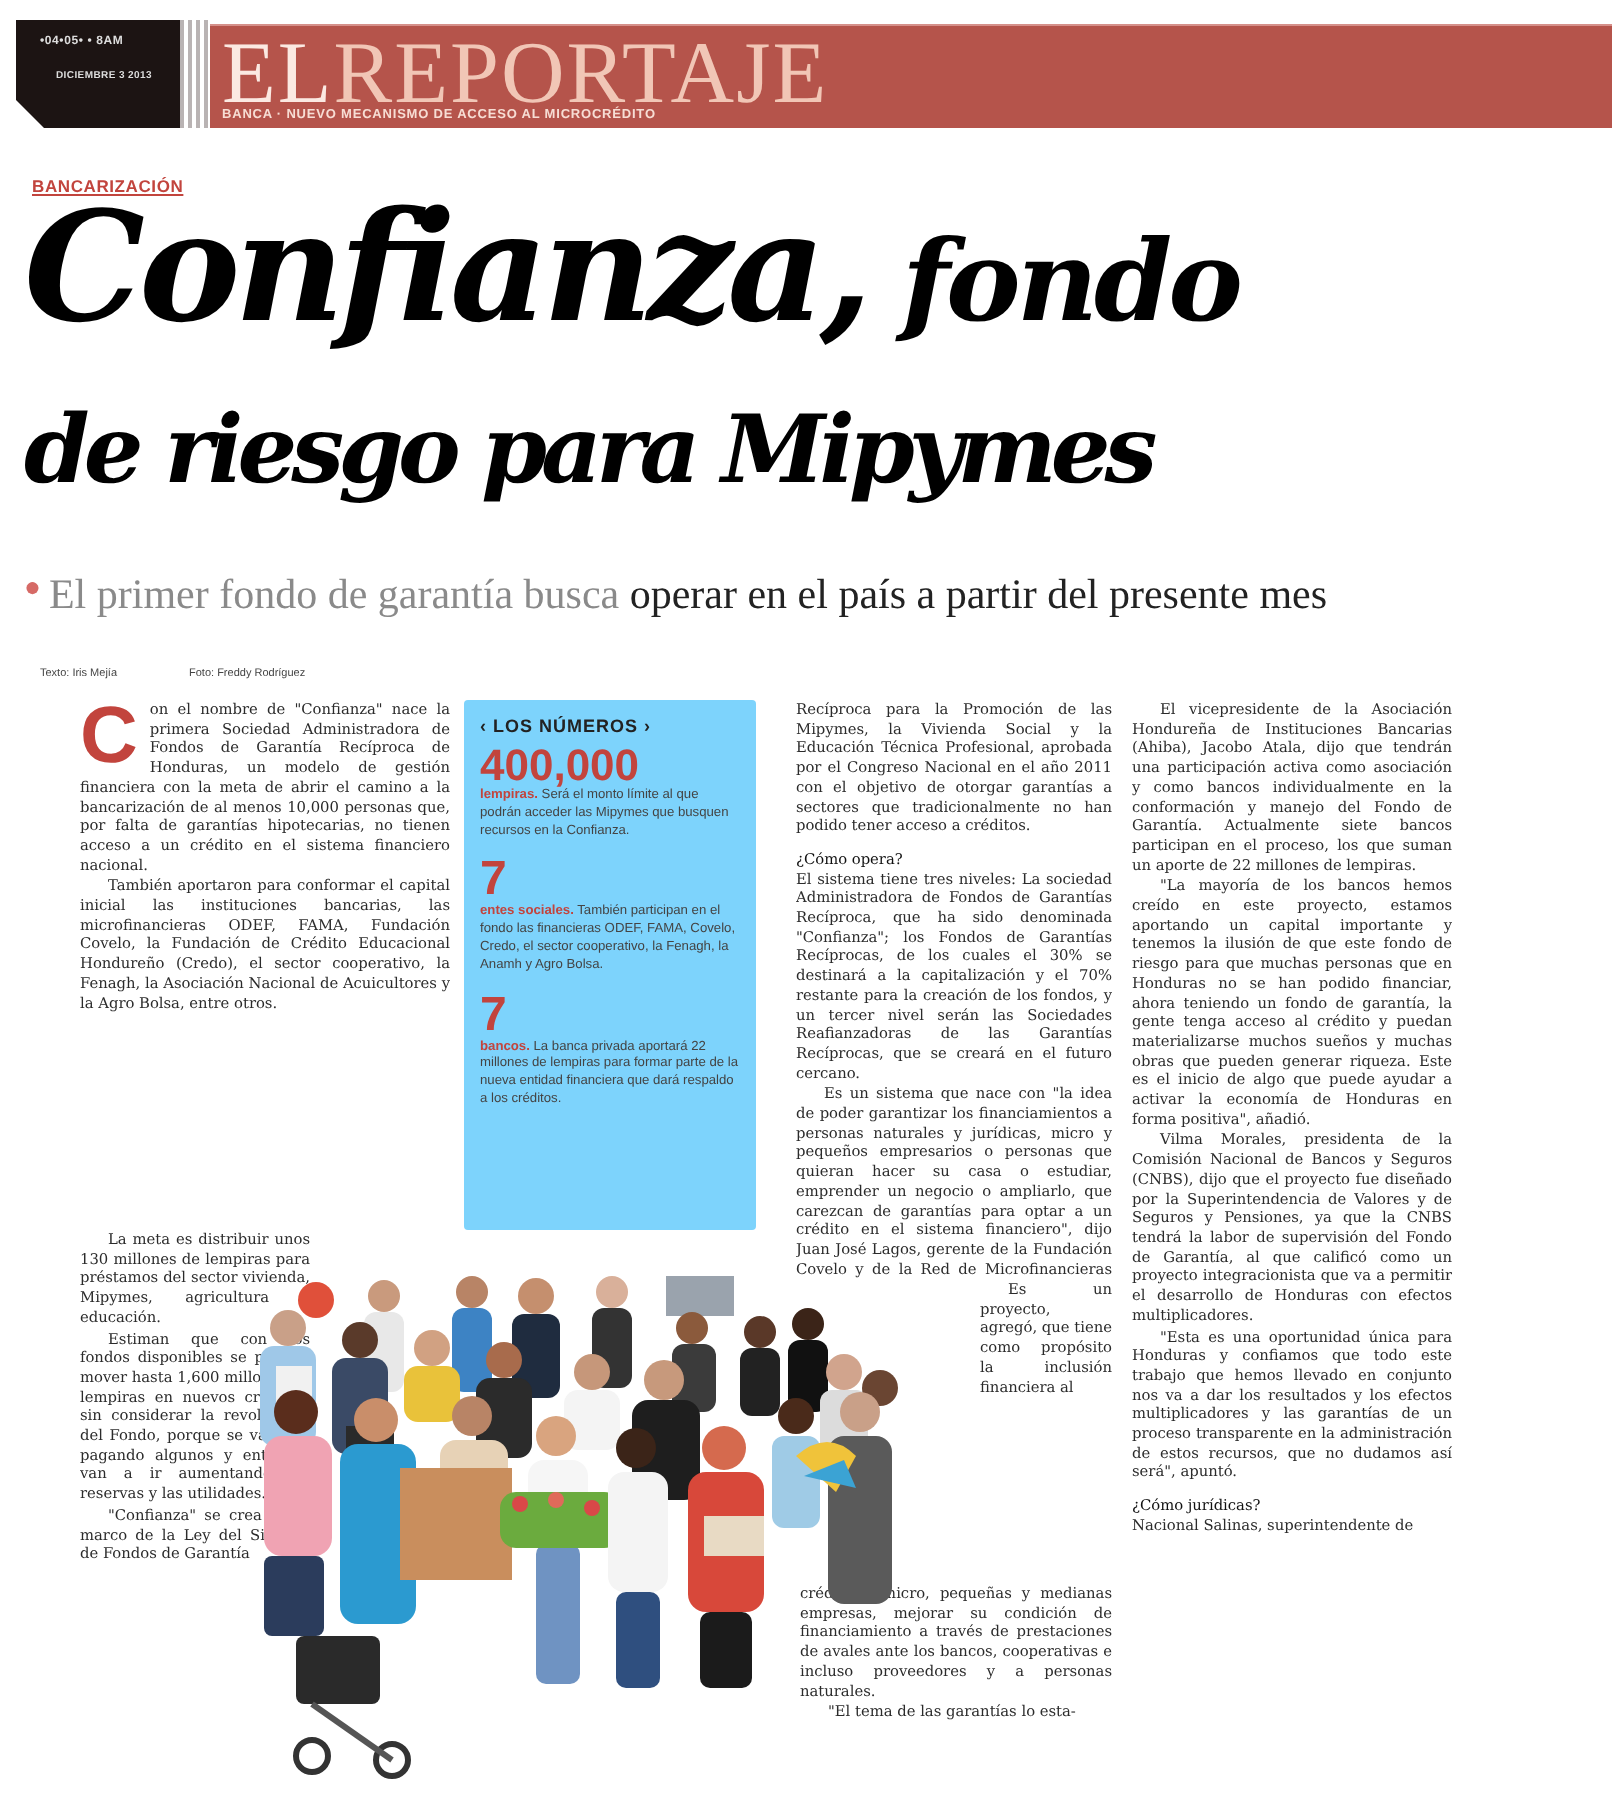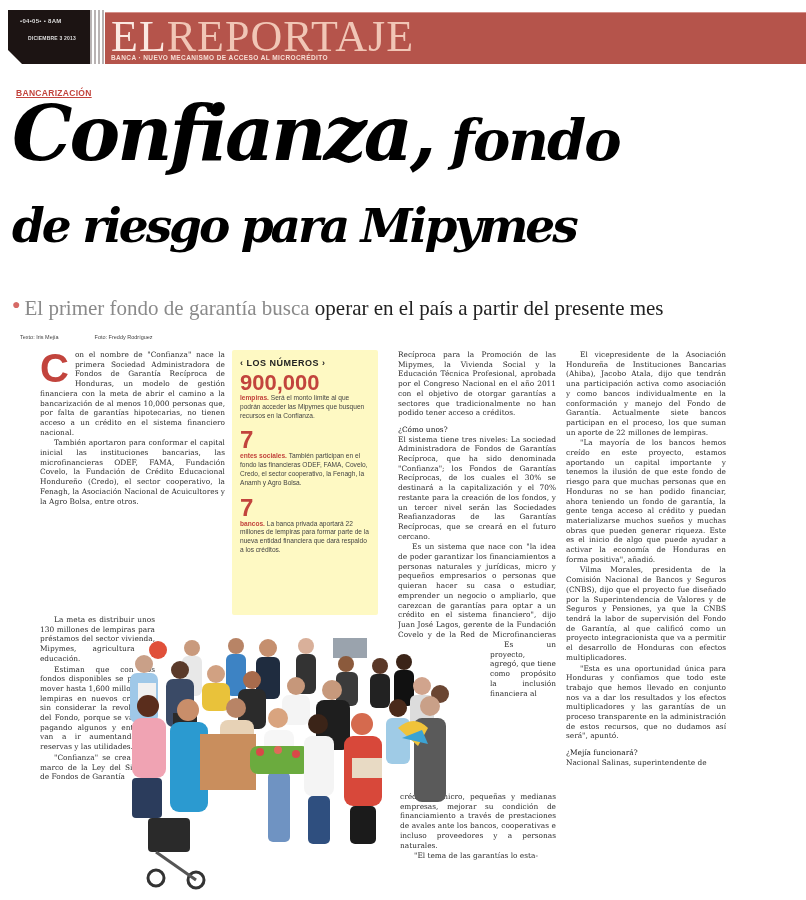--- a/index.html
+++ b/index.html
@@ -25,41 +25,41 @@
   .banner .section { position: absolute; left: 6px; top: 41px; font: bold 6.5px "Liberation Sans", sans-serif; color: #f7ddd4; letter-spacing: .4px; }
 
   
   .kicker { position: absolute; left: 16px; top: 88px; font: bold 8.5px "Liberation Sans", sans-serif; color: #c2443d; letter-spacing: .3px; text-decoration: underline; }
   .headline { position: absolute; left: 12px; top: 96px; width: 790px; font-family: "DejaVu Serif", serif; font-style: italic; color: #000000; line-height: 1; letter-spacing: -1px; }
   .headline .l1 { display: block; height: 86px; }
   .headline .big { font-size: 76px; letter-spacing: -3px; }
   .headline .mid { font-size: 56px; letter-spacing: -2px; }
   .headline .l2 { display: block; font-size: 47px; letter-spacing: -3px; margin-top: 20px; }
 
-  .subhead { position: absolute; left: 12px; top: 296px; font-family: "Liberation Serif", serif; font-size: 21px; color: #222; white-space: nowrap; }
+  .subhead { position: absolute; left: 12px; top: 285px; font-family: "Liberation Serif", serif; font-size: 21px; color: #222; white-space: nowrap; }
   .subhead .bullet { color: #d66a66; font-size: 14px; vertical-align: 6px; margin-right: 4px; }
   .subhead .lead { color: #8a8a8a; }
 
   .credits { position: absolute; left: 20px; top: 334px; font: 5.5px "Liberation Sans", sans-serif; color: #444; }
   .credits span + span { margin-left: 36px; }
 
   
   .col { position: absolute; font-family: "DejaVu Serif", serif; font-size: 7.4px; line-height: 9.7px; color: #2b2b2b; text-align: justify; hyphens: auto; }
   .col p { text-indent: 14px; margin-bottom: 1px; }
   .col p.noindent { text-indent: 0; }
   .col h3 { font-weight: normal; font-size: 7.4px; color: #111; margin-top: 7px; }
 
   .col1 { left: 40px; top: 350px; width: 185px; height: 260px; overflow: hidden; }
   .col1 .dropcap { float: left; font-family: "Liberation Sans", sans-serif; font-weight: bold; color: #c2443d; font-size: 40px; line-height: 32px; margin: 2px 6px 0 0; }
   .col1 p:first-of-type { text-indent: 0; }
   .col1b { left: 40px; top: 615px; width: 115px; height: 282px; overflow: hidden; }
 
   .numbers-box {
     position: absolute; left: 232px; top: 350px; width: 146px; height: 265px;
-    background: #fef9c3; border-radius: 2px; padding: 8px 8px;
+    background: #7dd3fc; border-radius: 2px; padding: 8px 8px;
   }
   .numbers-box .label { font: bold 9px "Liberation Sans", sans-serif; color: #222; letter-spacing: .5px; margin-bottom: 4px; }
   .numbers-box .stat { margin-bottom: 8px; font: 6.6px/8.8px "Liberation Sans", sans-serif; color: #444; }
   .numbers-box .big { font: bold 22px/22px "Liberation Sans", sans-serif; color: #c2443d; display: block; }
   .numbers-box .seven { font-size: 24px; line-height: 24px; }
   .numbers-box .unit { color: #c2443d; font-weight: bold; }
 
   .col3 { left: 398px; top: 350px; width: 158px; height: 290px; overflow: hidden; }
   .col3b { left: 490px; top: 640px; width: 66px; height: 152px; overflow: hidden; }
   .col3c { left: 400px; top: 792px; width: 156px; height: 106px; overflow: hidden; }
@@ -101,53 +101,53 @@
 </div>
 <div class="col col1b">
   <p>La meta es distribuir unos 130 millones de lempiras para préstamos del sector vivienda, Mipymes, agricultura y educación.</p>
   <p>Estiman que con los fondos disponibles se puedan mover hasta 1,600 millones de lempiras en nuevos créditos, sin considerar la revolvencia del Fondo, porque se van a ir pagando algunos y entonces van a ir aumentando las reservas y las utilidades.</p>
   <p>"Confianza" se crea en el marco de la Ley del Sistema de Fondos de Garantía</p>
 </div>
 
 <div class="numbers-box">
   <div class="label">‹ LOS NÚMEROS ›</div>
   <div class="stat">
-    <span class="big">900,000</span>
+    <span class="big">400,000</span>
     <span class="unit">lempiras.</span><span> Será el monto límite al que podrán acceder las Mipymes que busquen recursos en la Confianza.</span>
   </div>
   <div class="stat">
     <span class="big seven">7</span>
     <span class="unit">entes sociales.</span><span> También participan en el fondo las financieras ODEF, FAMA, Covelo, Credo, el sector cooperativo, la Fenagh, la Anamh y Agro Bolsa.</span>
   </div>
   <div class="stat">
     <span class="big seven">7</span>
     <span class="unit">bancos.</span><span> La banca privada aportará 22 millones de lempiras para formar parte de la nueva entidad financiera que dará respaldo a los créditos.</span>
   </div>
 </div>
 
 <div class="col col3">
   <p class="noindent">Recíproca para la Promoción de las Mipymes, la Vivienda Social y la Educación Técnica Profesional, aprobada por el Congreso Nacional en el año 2011 con el objetivo de otorgar garantías a sectores que tradicionalmente no han podido tener acceso a créditos.</p>
-  <h3>¿Cómo unos?</h3>
+  <h3>¿Cómo opera?</h3>
   <p class="noindent">El sistema tiene tres niveles: La sociedad Administradora de Fondos de Garantías Recíproca, que ha sido denominada "Confianza"; los Fondos de Garantías Recíprocas, de los cuales el 30% se destinará a la capitalización y el 70% restante para la creación de los fondos, y un tercer nivel serán las Sociedades Reafianzadoras de las Garantías Recíprocas, que se creará en el futuro cercano.</p>
   <p>Es un sistema que nace con "la idea de poder garantizar los financiamientos a personas naturales y jurídicas, micro y pequeños empresarios o personas que quieran hacer su casa o estudiar, emprender un negocio o ampliarlo, que carezcan de garantías para optar a un crédito en el sistema financiero", dijo Juan José Lagos, gerente de la Fundación Covelo y de la Red de Microfinancieras de Honduras.</p>
 </div>
 <div class="col col3b">
   <p>Es un proyecto, agregó, que tiene como propósito la inclusión financiera al</p>
 </div>
 <div class="col col3c">
   <p class="noindent">crédito a micro, pequeñas y medianas empresas, mejorar su condición de financiamiento a través de prestaciones de avales ante los bancos, cooperativas e incluso proveedores y a personas naturales.</p>
   <p>"El tema de las garantías lo esta-</p>
 </div>
 
 <div class="col col4">
   <p>El vicepresidente de la Asociación Hondureña de Instituciones Bancarias (Ahiba), Jacobo Atala, dijo que tendrán una participación activa como asociación y como bancos individualmente en la conformación y manejo del Fondo de Garantía. Actualmente siete bancos participan en el proceso, los que suman un aporte de 22 millones de lempiras.</p>
   <p>"La mayoría de los bancos hemos creído en este proyecto, estamos aportando un capital importante y tenemos la ilusión de que este fondo de riesgo para que muchas personas que en Honduras no se han podido financiar, ahora teniendo un fondo de garantía, la gente tenga acceso al crédito y puedan materializarse muchos sueños y muchas obras que pueden generar riqueza. Este es el inicio de algo que puede ayudar a activar la economía de Honduras en forma positiva", añadió.</p>
   <p>Vilma Morales, presidenta de la Comisión Nacional de Bancos y Seguros (CNBS), dijo que el proyecto fue diseñado por la Superintendencia de Valores y de Seguros y Pensiones, ya que la CNBS tendrá la labor de supervisión del Fondo de Garantía, al que calificó como un proyecto integracionista que va a permitir el desarrollo de Honduras con efectos multiplicadores.</p>
   <p>"Esta es una oportunidad única para Honduras y confiamos que todo este trabajo que hemos llevado en conjunto nos va a dar los resultados y los efectos multiplicadores y las garantías de un proceso transparente en la administración de estos recursos, que no dudamos así será", apuntó.</p>
-  <h3>¿Mejía funcionará?</h3>
+  <h3>¿Cómo jurídicas?</h3>
   <p class="noindent">Nacional Salinas, superintendente de</p>
 </div>
 
 <div class="photo">
   <svg viewBox="0 0 344 272" xmlns="http://www.w3.org/2000/svg">
 
     <g>
       <circle cx="40" cy="22" r="9" fill="#e0503a"></circle>
       <circle cx="74" cy="20" r="8" fill="#c99a7d"></circle>
         <rect x="64" y="28" width="20" height="40" rx="6" fill="#e8e8e8"></rect>

